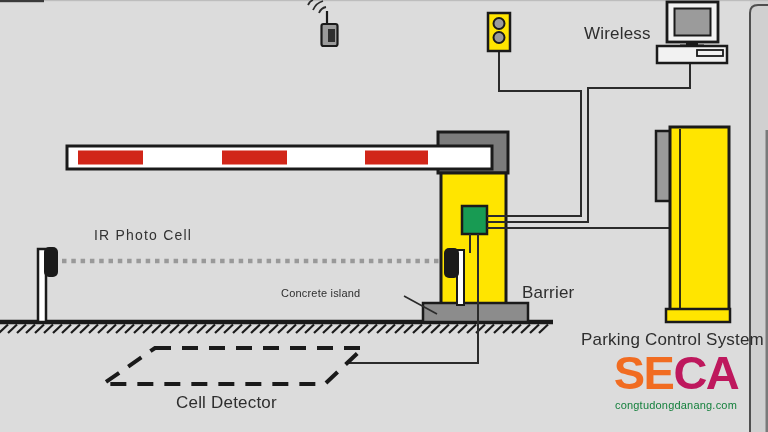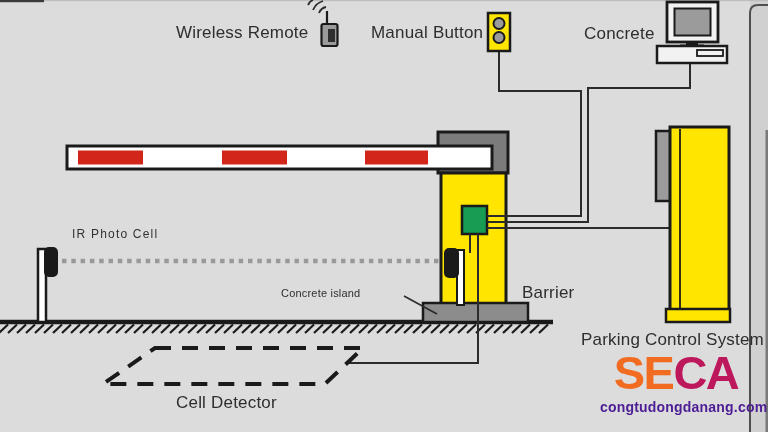--- a/index.html
+++ b/index.html
@@ -6,31 +6,31 @@
   body{font-family:"Liberation Sans",sans-serif;background:#888;}
   .stage{
     position:relative;width:768px;height:432px;overflow:hidden;
     background:#dcdcdc;
   }
   .stage svg{position:absolute;left:0;top:0;}
   .lbl{
     position:absolute;color:#2e2e2e;font-size:17px;line-height:1.1;
     white-space:nowrap;letter-spacing:.2px;
   }
-  .lbl-ir{font-size:12px;letter-spacing:1.2px;color:#323232;}
+  .lbl-ir{font-size:14px;letter-spacing:1.2px;color:#323232;margin-left:22px;}
   .lbl-small{font-size:11px;}
   .logo{
     position:absolute;left:601px;top:349px;width:150px;text-align:center;
     font-weight:bold;font-size:47px;letter-spacing:-1.5px;line-height:1.0;
   }
   .logo .se{color:#f16c21;text-align:center;}
   .logo .ca{color:#be185d;}
   .website{
     position:absolute;left:600px;top:399px;width:152px;text-align:center;
-    font-size:14px;color:#4c1d95;letter-spacing:.2px;font-weight:bold;
+    font-size:11px;color:#15803d;letter-spacing:.2px;
   }
 </style>
 </head>
 <body>
 
 <div class="stage">
 
   <svg width="768" height="432" viewBox="0 0 768 432">
 
     <rect x="750" y="0" width="18" height="432" fill="#d0d0d0"></rect>
@@ -170,23 +170,21 @@
     </g>
 
     <g>
       <rect x="656" y="131" width="16" height="70" fill="#9b9b9b" stroke="#1a1a1a" stroke-width="2.5"></rect>
       <rect x="670" y="127" width="59" height="183" fill="#ffe500" stroke="#1a1a1a" stroke-width="3"></rect>
       <line x1="680" y1="129" x2="680" y2="308" stroke="#1a1a1a" stroke-width="1.8"></line>
       <rect x="666" y="309" width="64" height="13" fill="#ffe500" stroke="#1a1a1a" stroke-width="2.5"></rect>
     </g>
   </svg>
 
-  <div class="lbl" style="left:176px;top:24px;">Wireless Remote</div>
-  <div class="lbl" style="left:371px;top:24px;">Manual Button</div>
-  <div class="lbl" style="left:584px;top:25px;">Concrete</div>
+  <div class="lbl" style="left:584px;top:25px;">Wireless</div>
   <div class="lbl lbl-ir" style="left:72px;top:228px;">IR Photo Cell</div>
   <div class="lbl lbl-small" style="left:281px;top:287px;">Concrete island</div>
   <div class="lbl" style="left:522px;top:284px;">Barrier</div>
   <div class="lbl" style="left:581px;top:331px;">Parking Control System</div>
   <div class="lbl" style="left:176px;top:394px;">Cell Detector</div>
 
   <div class="logo"><span class="se">SE</span><span class="ca">CA</span></div>
   <div class="website">congtudongdanang.com</div>
 
 </div>

